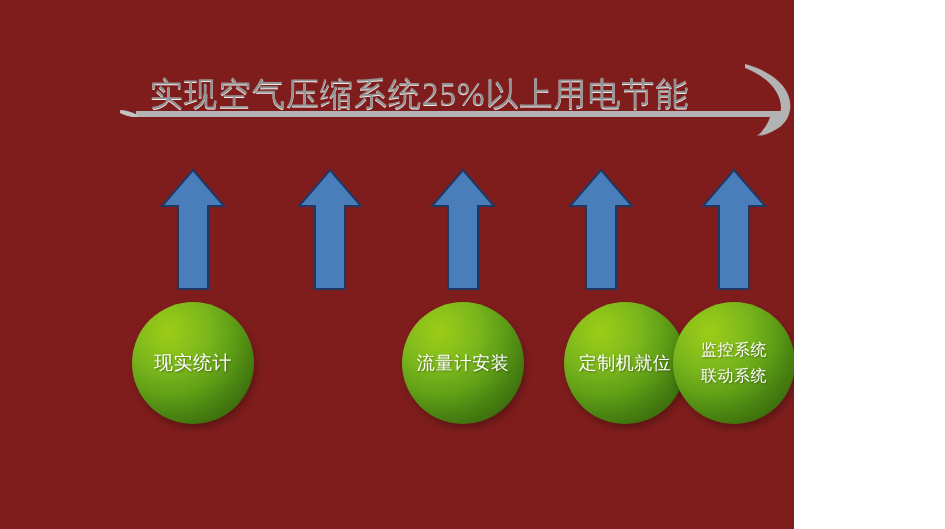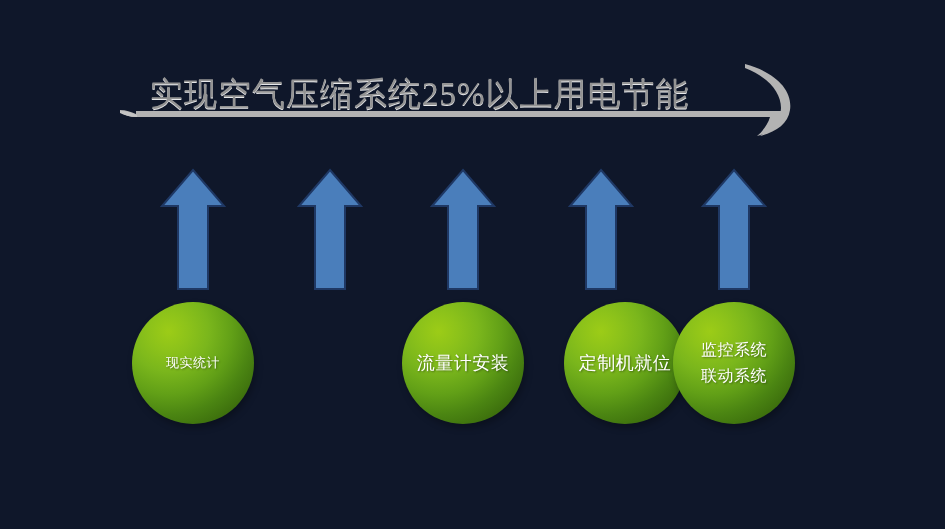--- a/index.html
+++ b/index.html
@@ -5,23 +5,23 @@
   html, body {
     margin: 0;
     padding: 0;
     background: #ffffff;
   }
   body {
     font-family: "Liberation Sans", sans-serif;
   }
   #slide {
     position: relative;
-    width: 945px;
+    width: 794px;
     height: 529px;
-    background: #0f172a;
+    background: #7f1d1d;
     overflow: hidden;
   }
 
   
   #title-banner {
     position: absolute;
     left: 0;
     top: 20px;
     width: 945px;
     height: 120px;
@@ -73,21 +73,21 @@
         #2f5a08 100%);
     box-shadow: 2px 4px 7px rgba(0,0,0,0.28);
     display: flex;
     align-items: center;
     justify-content: center;
     text-align: center;
   }
   .node-label {
     color: #ffffff;
     font-family: "Liberation Serif", "DejaVu Serif", serif;
-    font-size: 13px;
+    font-size: 19px;
     line-height: 24px;
     letter-spacing: 0.5px;
     text-shadow: 1px 1px 2px rgba(0,0,0,0.38);
     white-space: pre-line;
     padding: 0 4px;
   }
   .node-label.sz-5 { font-size: 18px; }
   .node-label.sz-multi { font-size: 16px; line-height: 26px; }
 </style>
 </head>

